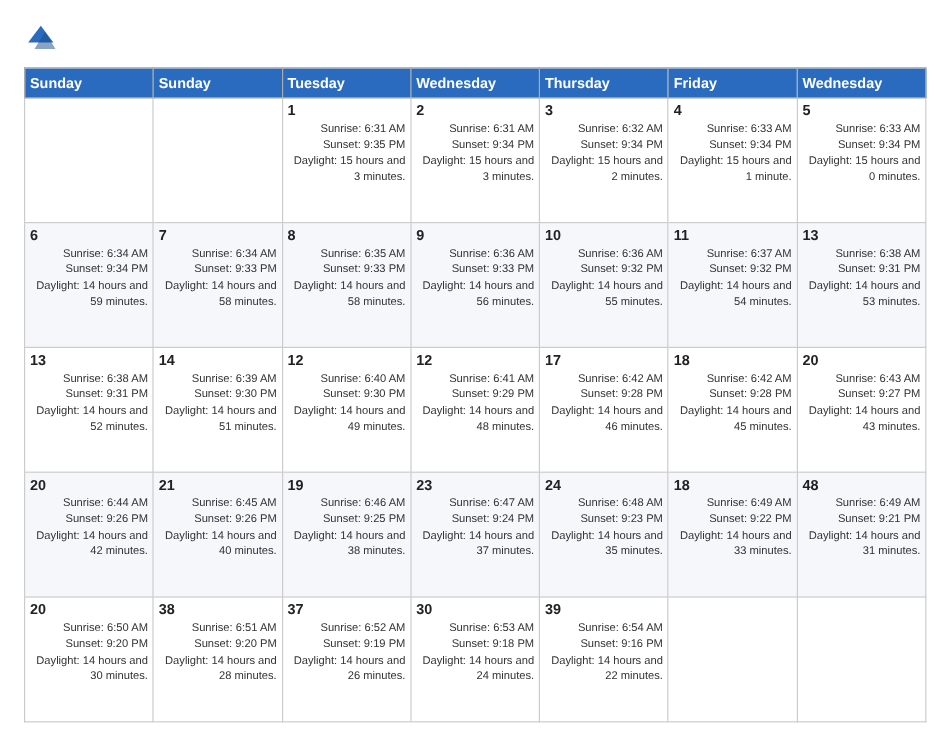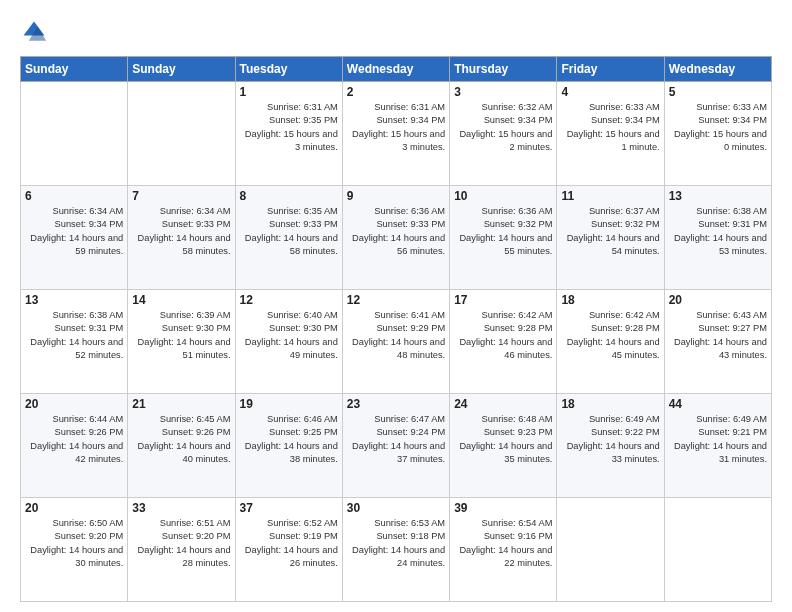--- a/index.html
+++ b/index.html
@@ -233,31 +233,31 @@
           </td>
           <td>
             <span class="day-num">24</span>
             <div class="day-info">Sunrise: 6:48 AM<br>Sunset: 9:23 PM<br>Daylight: 14 hours and 35 minutes.</div>
           </td>
           <td>
             <span class="day-num">18</span>
             <div class="day-info">Sunrise: 6:49 AM<br>Sunset: 9:22 PM<br>Daylight: 14 hours and 33 minutes.</div>
           </td>
           <td>
-            <span class="day-num">44</span>
+            <span class="day-num">48</span>
             <div class="day-info">Sunrise: 6:49 AM<br>Sunset: 9:21 PM<br>Daylight: 14 hours and 31 minutes.</div>
           </td>
         </tr>
         <tr>
           <td>
             <span class="day-num">20</span>
             <div class="day-info">Sunrise: 6:50 AM<br>Sunset: 9:20 PM<br>Daylight: 14 hours and 30 minutes.</div>
           </td>
           <td>
-            <span class="day-num">33</span>
+            <span class="day-num">38</span>
             <div class="day-info">Sunrise: 6:51 AM<br>Sunset: 9:20 PM<br>Daylight: 14 hours and 28 minutes.</div>
           </td>
           <td>
             <span class="day-num">37</span>
             <div class="day-info">Sunrise: 6:52 AM<br>Sunset: 9:19 PM<br>Daylight: 14 hours and 26 minutes.</div>
           </td>
           <td>
             <span class="day-num">30</span>
             <div class="day-info">Sunrise: 6:53 AM<br>Sunset: 9:18 PM<br>Daylight: 14 hours and 24 minutes.</div>
           </td>

